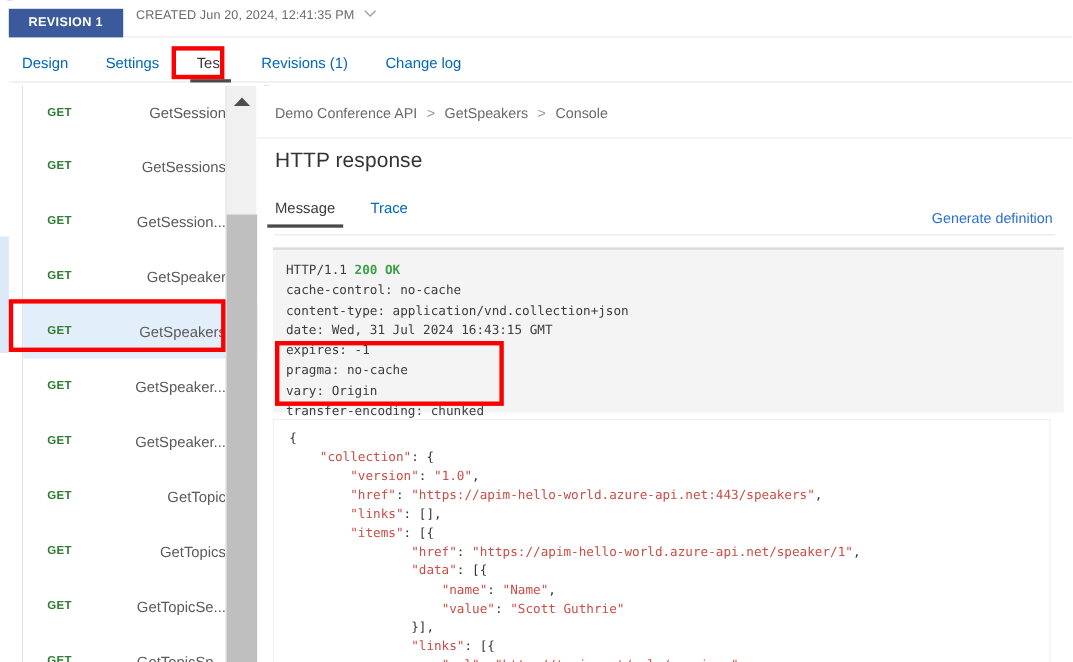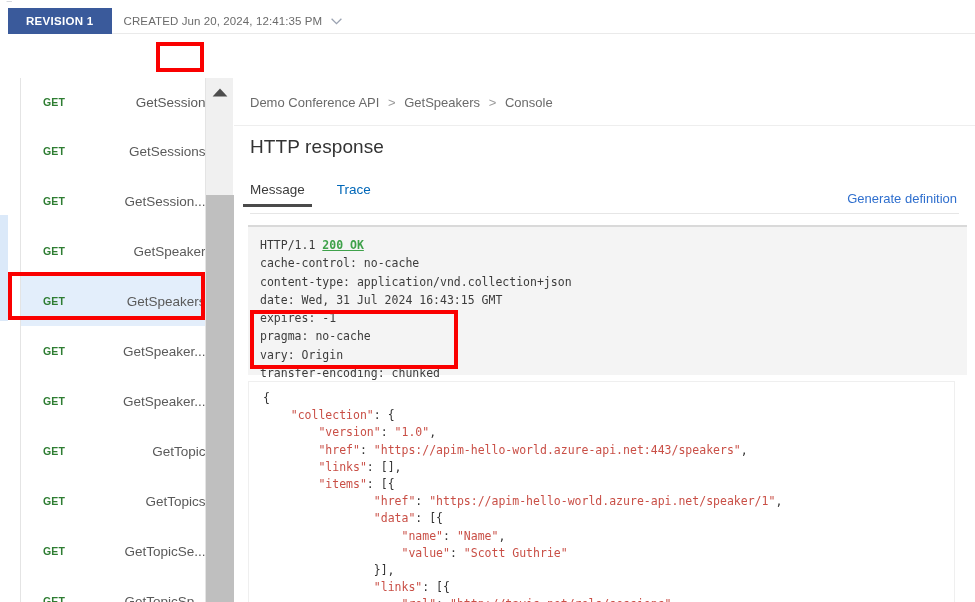--- a/index.html
+++ b/index.html
@@ -37,21 +37,21 @@
     background: #3a5a9b;
     color: #ffffff;
     font-size: 11.5px;
     font-weight: bold;
     letter-spacing: .3px;
     display: flex; align-items: center;
     padding: 0 18px;
     height: 26px;
   }
   .revision-created {
-    display: flex; align-items: center;
+    display: flex; align-items: flex-start;
     padding-left: 12px;
     font-size: 11.5px;
     color: #6b6b6b;
     letter-spacing: .1px;
   }
   .chevron-down {
     display: inline-block;
     margin-left: 9px;
     width: 11px; height: 7px;
     position: relative;
@@ -208,21 +208,21 @@
     border-top: 2px solid #d9d9d9;
     padding: 9px 0 0 12px;
   }
   .mono {
     font-family: "DejaVu Sans Mono", monospace;
     font-size: 11.5px;
     line-height: 18.3px;
     color: #3c3c3c;
     white-space: pre;
   }
-  .status-ok { color: #3ea14a; font-weight: bold; text-decoration: underline; }
+  .status-ok { color: #3ea14a; font-weight: bold; }
 
   
   .body-block {
     position: absolute; left: 14px; top: 303px;
     width: 707px; height: 221px;
     background: #ffffff;
     border-left: 1px solid #efefef;
     border-top: 1px solid #efefef;
     border-right: 1px solid #efefef;
     padding: 8px 0 0 14px;
@@ -254,20 +254,27 @@
     <div class="revision-created">
       <span>CREATED Jun 20, 2024, 12:41:35 PM</span>
       <span class="chevron-down">
         <svg width="11" height="7" viewBox="0 0 11 7">
             <path d="M0.6 0.8 L5.5 5.6 L10.4 0.8" fill="none" stroke="#9aa2b1" stroke-width="1.3"></path>
           </svg>
       </span>
     </div>
   </div>
 
+  <div class="tabs">
+    <div class="tab">Design</div>
+    <div class="tab">Settings</div>
+    <div class="tab active">Test</div>
+    <div class="tab">Revisions (1)</div>
+    <div class="tab">Change log</div>
+  </div>
 
   <div class="left-accent"></div>
 
   <div class="api-list-wrap">
 
     <div class="api-row" style="height:48px;">
       <span class="api-verb">GET</span>
       <span class="api-name">GetSession</span>
       <span class="api-ellipsis">•••</span>
     </div>

